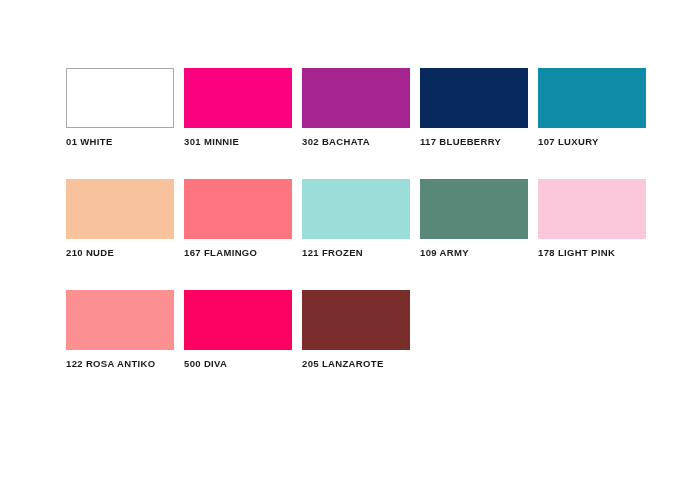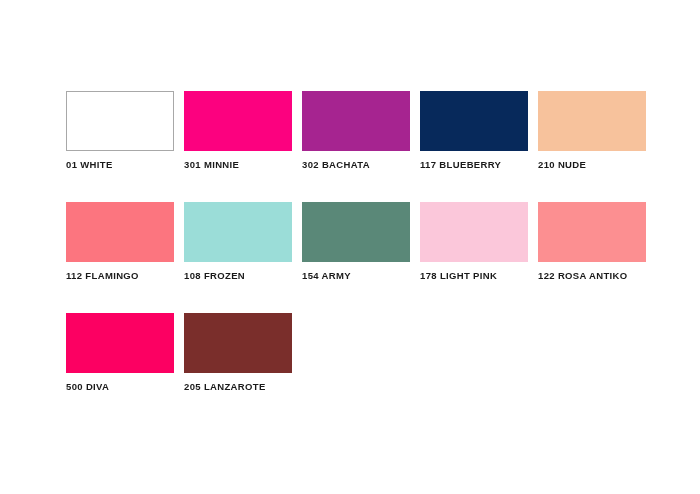--- a/index.html
+++ b/index.html
@@ -14,21 +14,20 @@
     font-family: "Liberation Sans", sans-serif;
     overflow: hidden;
   }
 
   #swatch-board {
     position: relative;
     width: 700px;
     height: 405px;
     box-sizing: border-box;
     padding: 68px 0 16px 0;
-    margin-top: 23px;
   }
 
   .swatch-grid {
     display: grid;
     grid-template-columns: repeat(5, 108px);
     column-gap: 10px;
     row-gap: 32px;
     margin-left: 66px;
   }
 
@@ -76,34 +75,38 @@
       </div>
       <div class="swatch-cell">
         <div class="swatch-chip" style="background-color: rgb(166, 36, 144);"></div>
         <div class="swatch-label">302 BACHATA</div>
       </div>
       <div class="swatch-cell">
         <div class="swatch-chip" style="background-color: rgb(7, 41, 91);"></div>
         <div class="swatch-label">117 BLUEBERRY</div>
       </div>
       <div class="swatch-cell">
+        <div class="swatch-chip" style="background-color: rgb(15, 139, 168);"></div>
+        <div class="swatch-label">107 LUXURY</div>
+      </div>
+      <div class="swatch-cell">
         <div class="swatch-chip" style="background-color: rgb(247, 194, 156);"></div>
         <div class="swatch-label">210 NUDE</div>
       </div>
       <div class="swatch-cell">
         <div class="swatch-chip" style="background-color: rgb(252, 117, 127);"></div>
-        <div class="swatch-label">112 FLAMINGO</div>
+        <div class="swatch-label">167 FLAMINGO</div>
       </div>
       <div class="swatch-cell">
         <div class="swatch-chip" style="background-color: rgb(155, 221, 216);"></div>
-        <div class="swatch-label">108 FROZEN</div>
+        <div class="swatch-label">121 FROZEN</div>
       </div>
       <div class="swatch-cell">
         <div class="swatch-chip" style="background-color: rgb(90, 136, 120);"></div>
-        <div class="swatch-label">154 ARMY</div>
+        <div class="swatch-label">109 ARMY</div>
       </div>
       <div class="swatch-cell">
         <div class="swatch-chip" style="background-color: rgb(251, 199, 218);"></div>
         <div class="swatch-label">178 LIGHT PINK</div>
       </div>
       <div class="swatch-cell">
         <div class="swatch-chip" style="background-color: rgb(252, 143, 145);"></div>
         <div class="swatch-label">122 ROSA ANTIKO</div>
       </div>
       <div class="swatch-cell">

